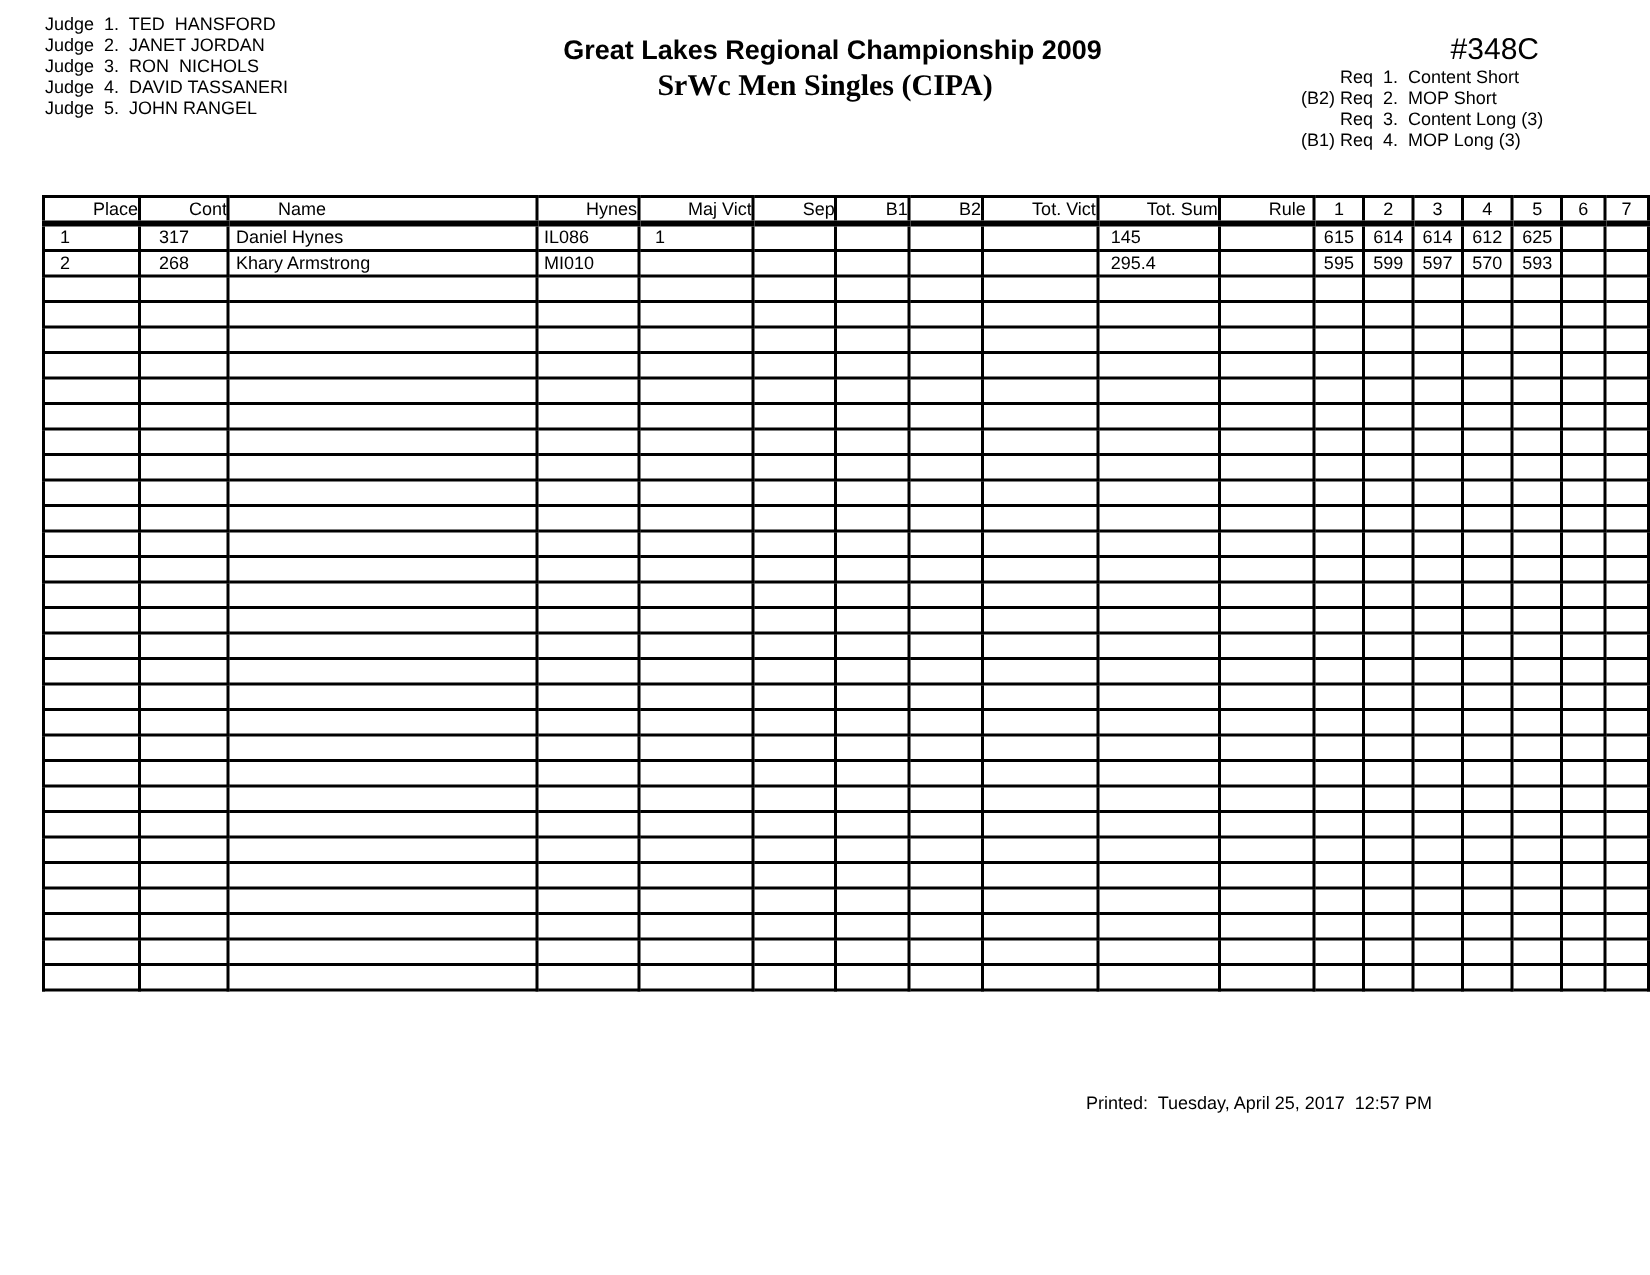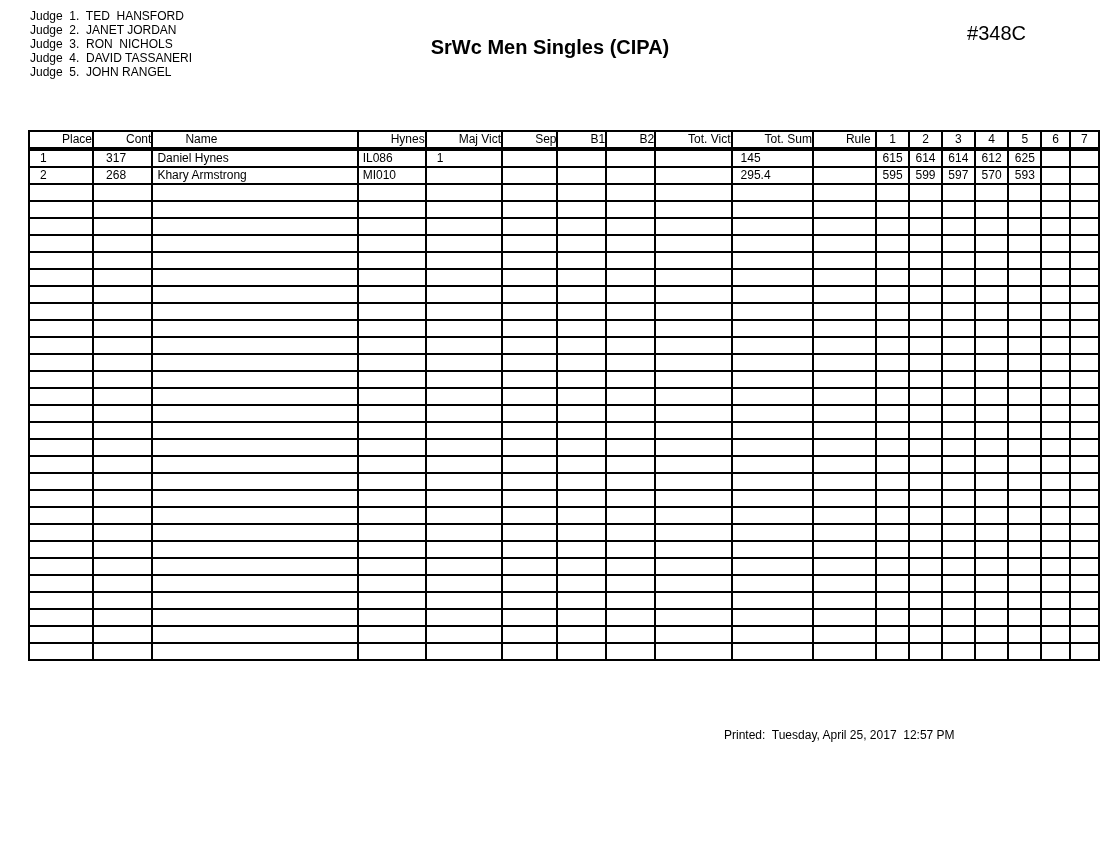--- a/index.html
+++ b/index.html
@@ -10,21 +10,21 @@
   .judges {
     position: absolute; left: 30px; top: 9px;
     font-size: 12px; line-height: 14px;
   }
   .judges .row { white-space: pre; }
   .center-head {
     position: absolute; left: 330px; width: 440px; top: 22px; text-align: center;
   }
   .event-title { font-size: 18px; font-weight: bold; line-height: 22px; margin-left: 10px; }
   .event-venue { font-size: 15px; line-height: 16px; margin-left: -16px; }
-  .event-category { font-size: 20px; font-weight: bold; line-height: 26px; margin-top: 12px; }
+  .event-category { font-size: 20px; font-weight: bold; line-height: 26px; margin-top: 0px; font-family: Liberation Serif, serif; }
   .event-report { font-size: 17px; line-height: 22px; }
   .right-head {
     position: absolute; left: 850px; top: 22px; width: 180px;
   }
   .event-number { font-size: 20px; font-weight: normal; text-align: right; line-height: 22px; padding-right: 4px; }
   .reqs { font-size: 12px; line-height: 14px; margin-top: 0px; }
   .reqs .req { white-space: pre; }
   .reqs .prefix { display: inline-block; width: 40px; text-align: right; }
 
   table.results {
@@ -52,25 +52,32 @@
 
 <div class="judges">
   <div class="row">Judge  1.  TED  HANSFORD</div>
   <div class="row">Judge  2.  JANET JORDAN</div>
   <div class="row">Judge  3.  RON  NICHOLS</div>
   <div class="row">Judge  4.  DAVID TASSANERI</div>
   <div class="row">Judge  5.  JOHN RANGEL</div>
 </div>
 
 <div class="center-head">
+  <div class="event-title">Great Lakes Regional Championship 2009</div>
   <div class="event-category">SrWc Men Singles (CIPA)</div>
 </div>
 
 <div class="right-head">
   <div class="event-number">#348C</div>
+  <div class="reqs">
+    <div class="req"><span class="prefix"></span> <span>Req  1.  Content Short</span></div>
+    <div class="req"><span class="prefix">(B2)</span> <span>Req  2.  MOP Short</span></div>
+    <div class="req"><span class="prefix"></span> <span>Req  3.  Content Long (3)</span></div>
+    <div class="req"><span class="prefix">(B1)</span> <span>Req  4.  MOP Long (3)</span></div>
+  </div>
 </div>
 
 <table class="results">
   <colgroup>
     <col style="width:43px">
       <col style="width:44px">
       <col style="width:247px">
       <col style="width:49px">
     <col style="width:57px">
       <col style="width:42px">

